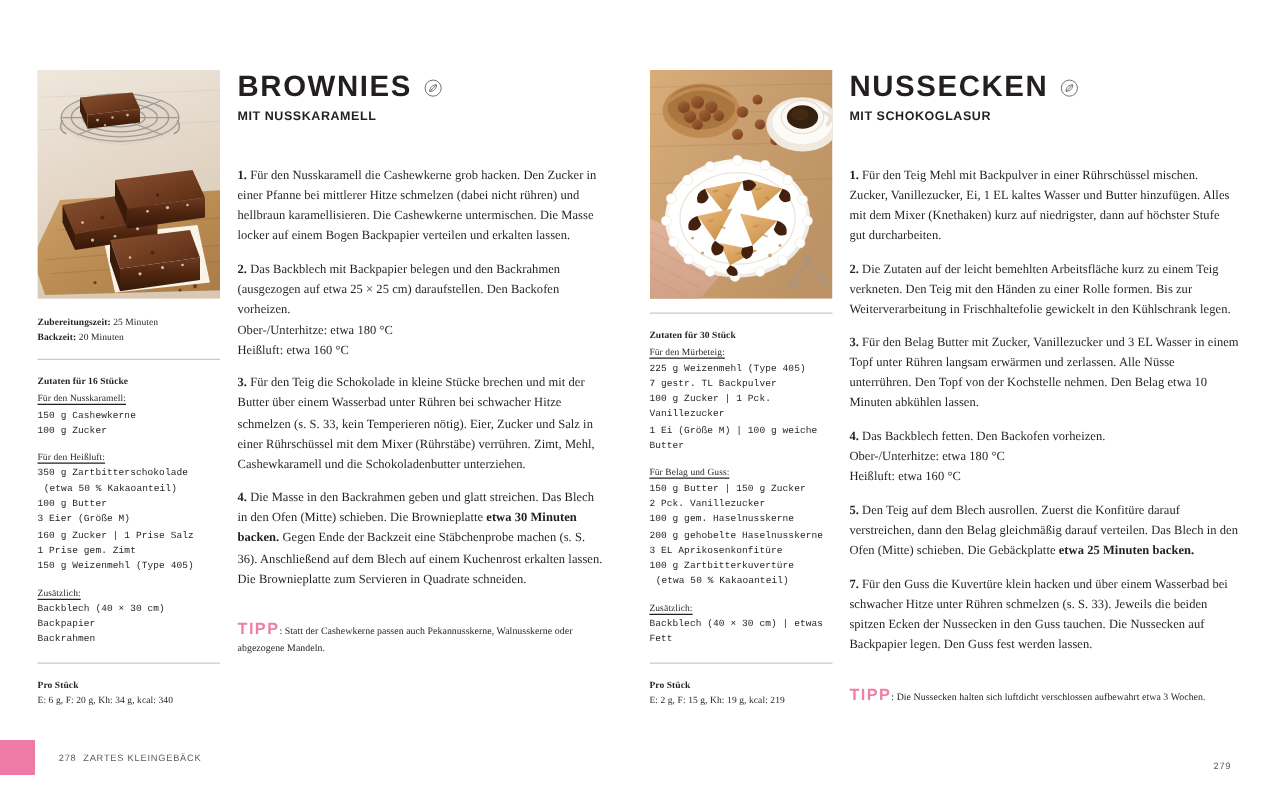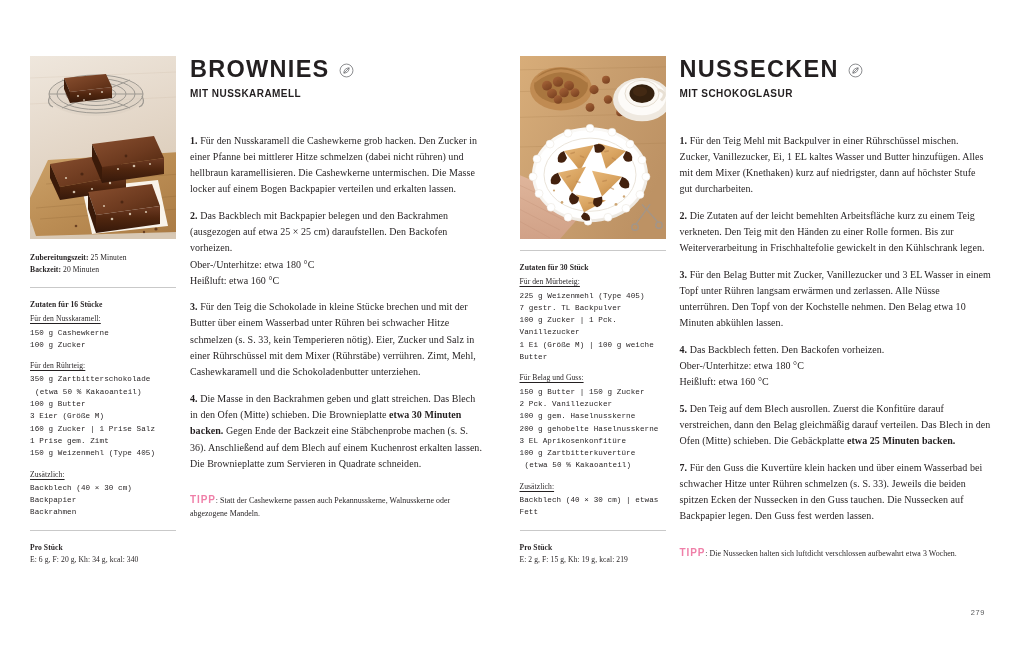--- a/index.html
+++ b/index.html
@@ -146,21 +146,21 @@
     margin-top: 20px;
     font-size: 7.9px;
     line-height: 1.63;
     letter-spacing: 0.005em;
   }
   .tip .tip-label {
     color: #ef7fa8;
     font-family: "Liberation Sans", sans-serif;
     font-weight: bold;
     letter-spacing: 0.09em;
-    font-size: 10px;
+    font-size: 13px;
   }
 
   
   .footer-left {
     position: absolute;
     left: 0;
     bottom: 28px;
     height: 28px;
     display: flex;
     align-items: center;
@@ -325,21 +325,21 @@
         <div class="ing">
           <span class="head">Zutaten für 16 Stücke</span>
 
           <div class="grp">
             <span class="sub">Für den Nusskaramell:</span>
             <span class="li">150 g Cashewkerne</span>
             <span class="li">100 g Zucker</span>
           </div>
 
           <div class="grp">
-            <span class="sub">Für den Rührteig:</span>
+            <span class="sub">Für den Heißluft:</span>
             <span class="li">350 g Zartbitterschokolade</span>
             <span class="li indent">(etwa 50 % Kakaoanteil)</span>
             <span class="li">100 g Butter</span>
             <span class="li">3 Eier (Größe M)</span>
             <span class="li">160 g Zucker | 1 Prise Salz</span>
             <span class="li">1 Prise gem. Zimt</span>
             <span class="li">150 g Weizenmehl (Type 405)</span>
           </div>
 
           <div class="grp">
@@ -389,20 +389,27 @@
             <span>Die Masse in den Backrahmen geben und glatt streichen. Das Blech in den Ofen (Mitte) schieben. Die Brownieplatte </span><b>etwa 30 Minuten backen.</b><span> Gegen Ende der Backzeit eine Stäbchenprobe machen (s. S. 36). Anschließend auf dem Blech auf einem Kuchenrost erkalten lassen. Die Brownieplatte zum Servieren in Quadrate schneiden.</span>
           </p>
         </div>
 
         <p class="tip">
           <span class="tip-label">TIPP</span><span>: Statt der Cashewkerne passen auch Pekannusskerne, Walnusskerne oder abgezogene Mandeln.</span>
         </p>
       </div>
     </div>
 
+    <div class="footer-left">
+      <div class="thumb-tab"></div>
+      <div class="folio-left">
+        <span class="pg">278</span>&nbsp;
+        <span>ZARTES KLEINGEBÄCK</span>
+      </div>
+    </div>
   </div>
 
   <div class="page right">
     <div class="page-inner">
 
       <div class="rail">
 
         <div class="photo">
           <svg viewBox="0 0 146 185" preserveAspectRatio="none" aria-hidden="true">
             <defs>

